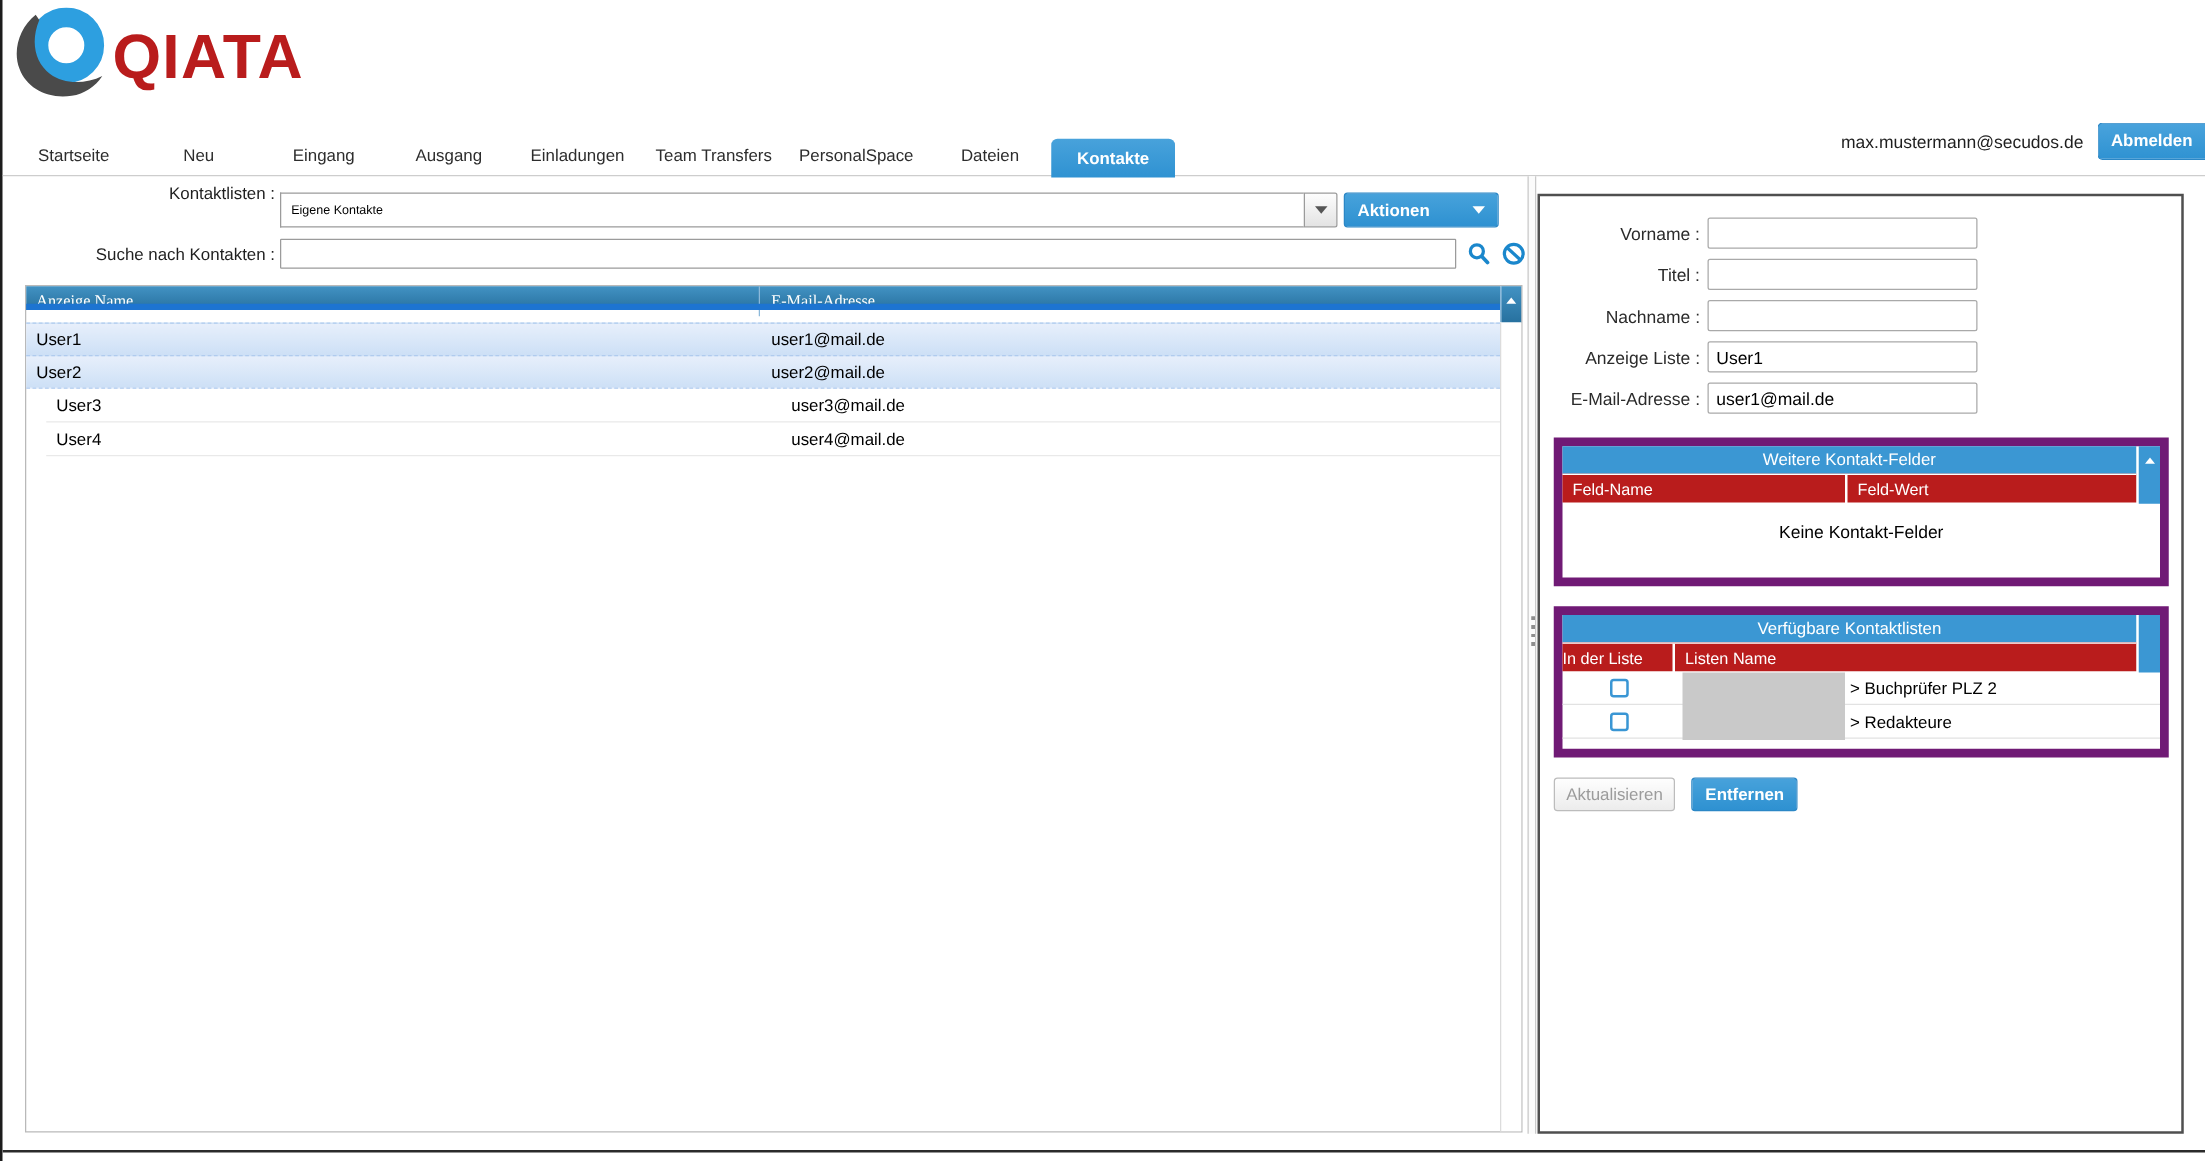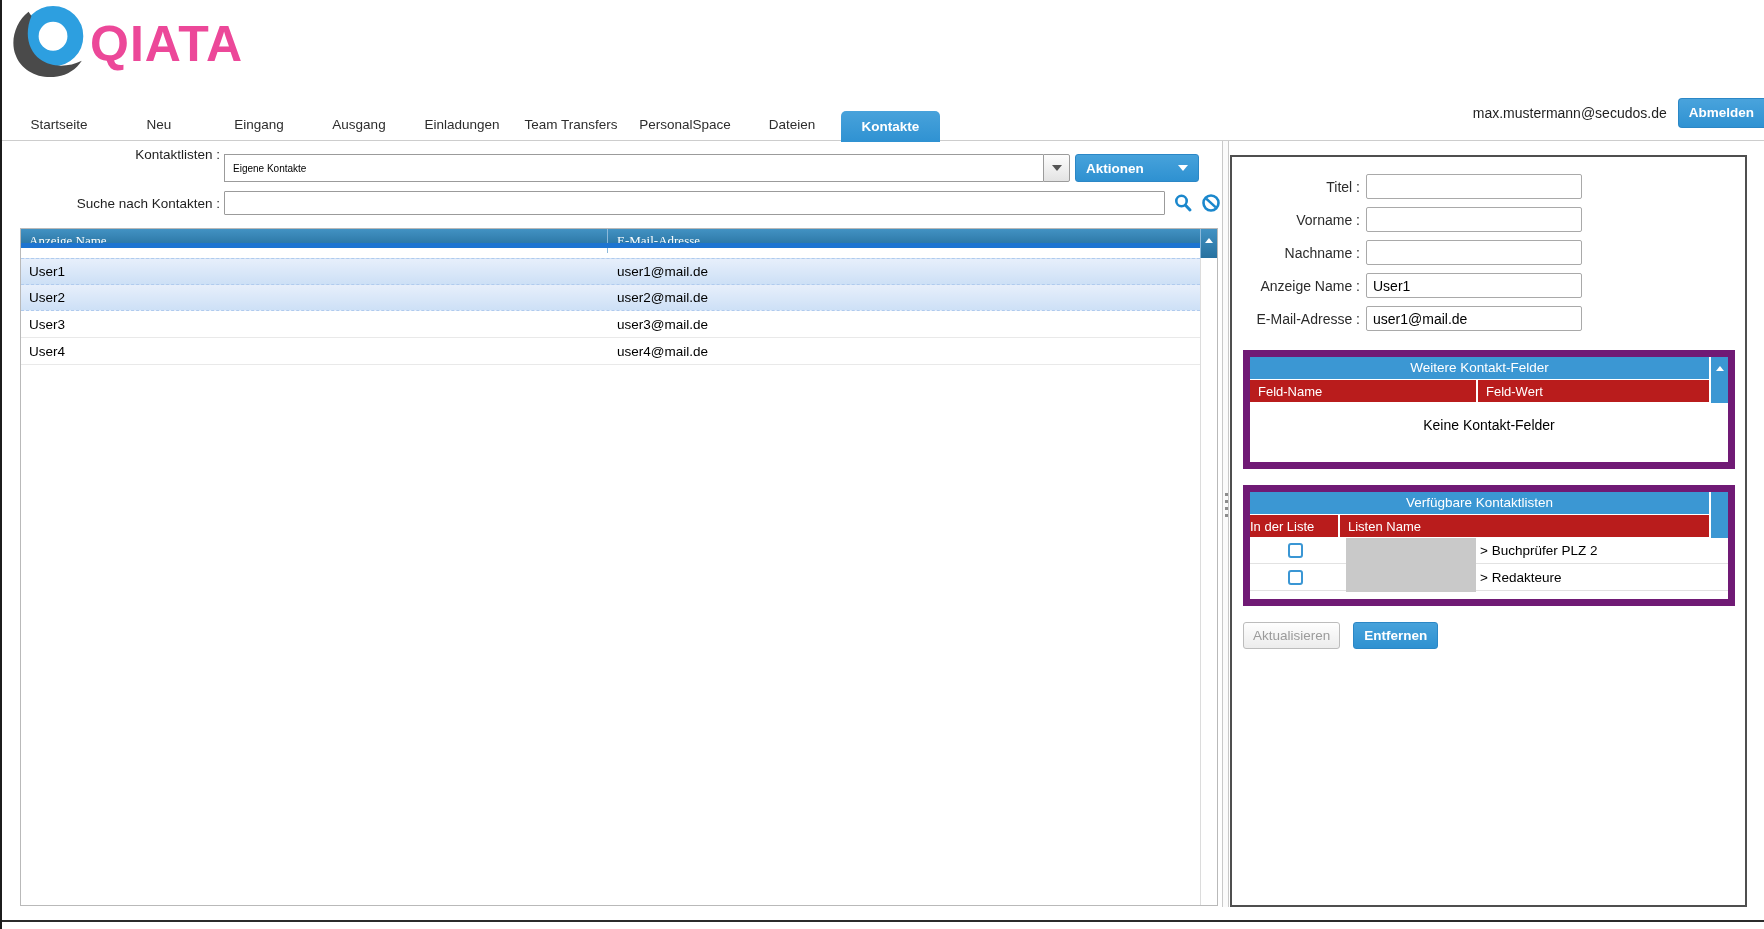--- a/index.html
+++ b/index.html
@@ -6,21 +6,21 @@
   html,body { background:#fff; }
   .page {
     position:relative; width:1764px; height:929px; background:#fff;
     font-family:"Liberation Sans","DejaVu Sans",sans-serif; color:#222;
     overflow:hidden; border-left:2px solid #1c1c1c;
   }
   .bottom-line { position:absolute; left:0; right:0; top:920px; border-top:2px solid #2b2b2b; }
 
   
   .logo { position:absolute; top:6px; left:6px; display:flex; align-items:center; }
-  .logo-text { font-size:50px; font-weight:bold; color:#ec4899; letter-spacing:1px; margin-left:2px; line-height:70px; }
+  .logo-text { font-size:50px; font-weight:bold; color:#b91c1c; letter-spacing:1px; margin-left:2px; line-height:70px; }
 
   
   .nav { position:absolute; top:108px; left:0; width:100%; height:33px; border-bottom:1px solid #cdcdcd; }
   .nav-inner { display:flex; align-items:flex-end; padding-left:7px; height:33px; }
   .nav-item { height:33px; line-height:33px; text-align:center; font-size:13.5px; color:#2d2d2d; cursor:pointer; white-space:nowrap; }
   .nav-item.active {
     height:31px; line-height:31px; color:#fff; font-weight:bold;
     background:linear-gradient(180deg,#48a2db,#2f92d2);
     border-radius:5px 5px 0 0; margin-bottom:-1px;
   }
@@ -58,21 +58,21 @@
   .th-email { left:588px; right:0; }
   .th-scroll { position:absolute; top:0; right:0; width:17px; height:29px; background:linear-gradient(180deg,#4292c3,#27719f);
     border-left:1px solid #8cb9da; display:flex; justify-content:center; cursor:pointer; }
   .tri-up-white { width:0; height:0; border-left:4px solid transparent; border-right:4px solid transparent; border-bottom:5px solid #fff; margin-top:9px; }
   .scrollcol { position:absolute; top:29px; bottom:0; right:0; width:17px; background:#fff; border-left:1px solid #dcdcdc; }
   .tbody { position:absolute; top:29px; left:0; right:17px; }
   .trow { height:27px; display:flex; align-items:center; font-size:13.5px; color:#000; cursor:pointer; }
   .trow .c1 { width:588px; padding-left:8px; }
   .trow .c2 { flex:1; padding-left:8px; }
   .trow.sel { background:linear-gradient(180deg,#e7effb,#cde0f6); border-top:1px dashed #b0cbee; border-bottom:1px dashed #b0cbee; }
-  .trow.plain { border-bottom:1px solid #e9e9e9; }
+  .trow.plain { border-bottom:1px solid #e9e9e9;margin-left:16px; }
 
   
   .splitter { position:absolute; left:1220px; top:141px; width:7px; height:766px;
     border-left:1px solid #c9c9c9; border-right:1px solid #c9c9c9; background:#fbfbfb; cursor:col-resize; }
   .grip { position:absolute; top:352px; left:2px; width:3px; height:27px;
     background:repeating-linear-gradient(180deg,#8d8d8d 0 3px,transparent 3px 7px); }
 
   
   .panel { position:absolute; left:1228px; top:155px; width:517px; height:752px; border:2px solid #4f4f4f; background:#fff; }
   .form { position:absolute; top:17px; left:0; right:0; }
@@ -197,33 +197,33 @@
   </div>
 
   <div class="splitter">
     <span class="grip"></span>
   </div>
 
   <div class="panel">
 
     <div class="form">
       <div class="frow">
+        <span class="flabel">Vorname :</span>
+        <input class="finput" type="text" value="" style="">
+      </div>
+      <div class="frow">
         <span class="flabel">Titel :</span>
         <input class="finput" type="text" value="" style="">
       </div>
       <div class="frow">
-        <span class="flabel">Vorname :</span>
-        <input class="finput" type="text" value="" style="">
-      </div>
-      <div class="frow">
         <span class="flabel">Nachname :</span>
         <input class="finput" type="text" value="" style="">
       </div>
       <div class="frow">
-        <span class="flabel">Anzeige Name :</span>
+        <span class="flabel">Anzeige Liste :</span>
         <input class="finput" type="text" value="User1" style="">
       </div>
       <div class="frow">
         <span class="flabel">E-Mail-Adresse :</span>
         <input class="finput" type="text" value="user1@mail.de" style="">
       </div>
     </div>
 
     <div class="section sec-extra">
       <div class="sec-title">Weitere Kontakt-Felder</div>

